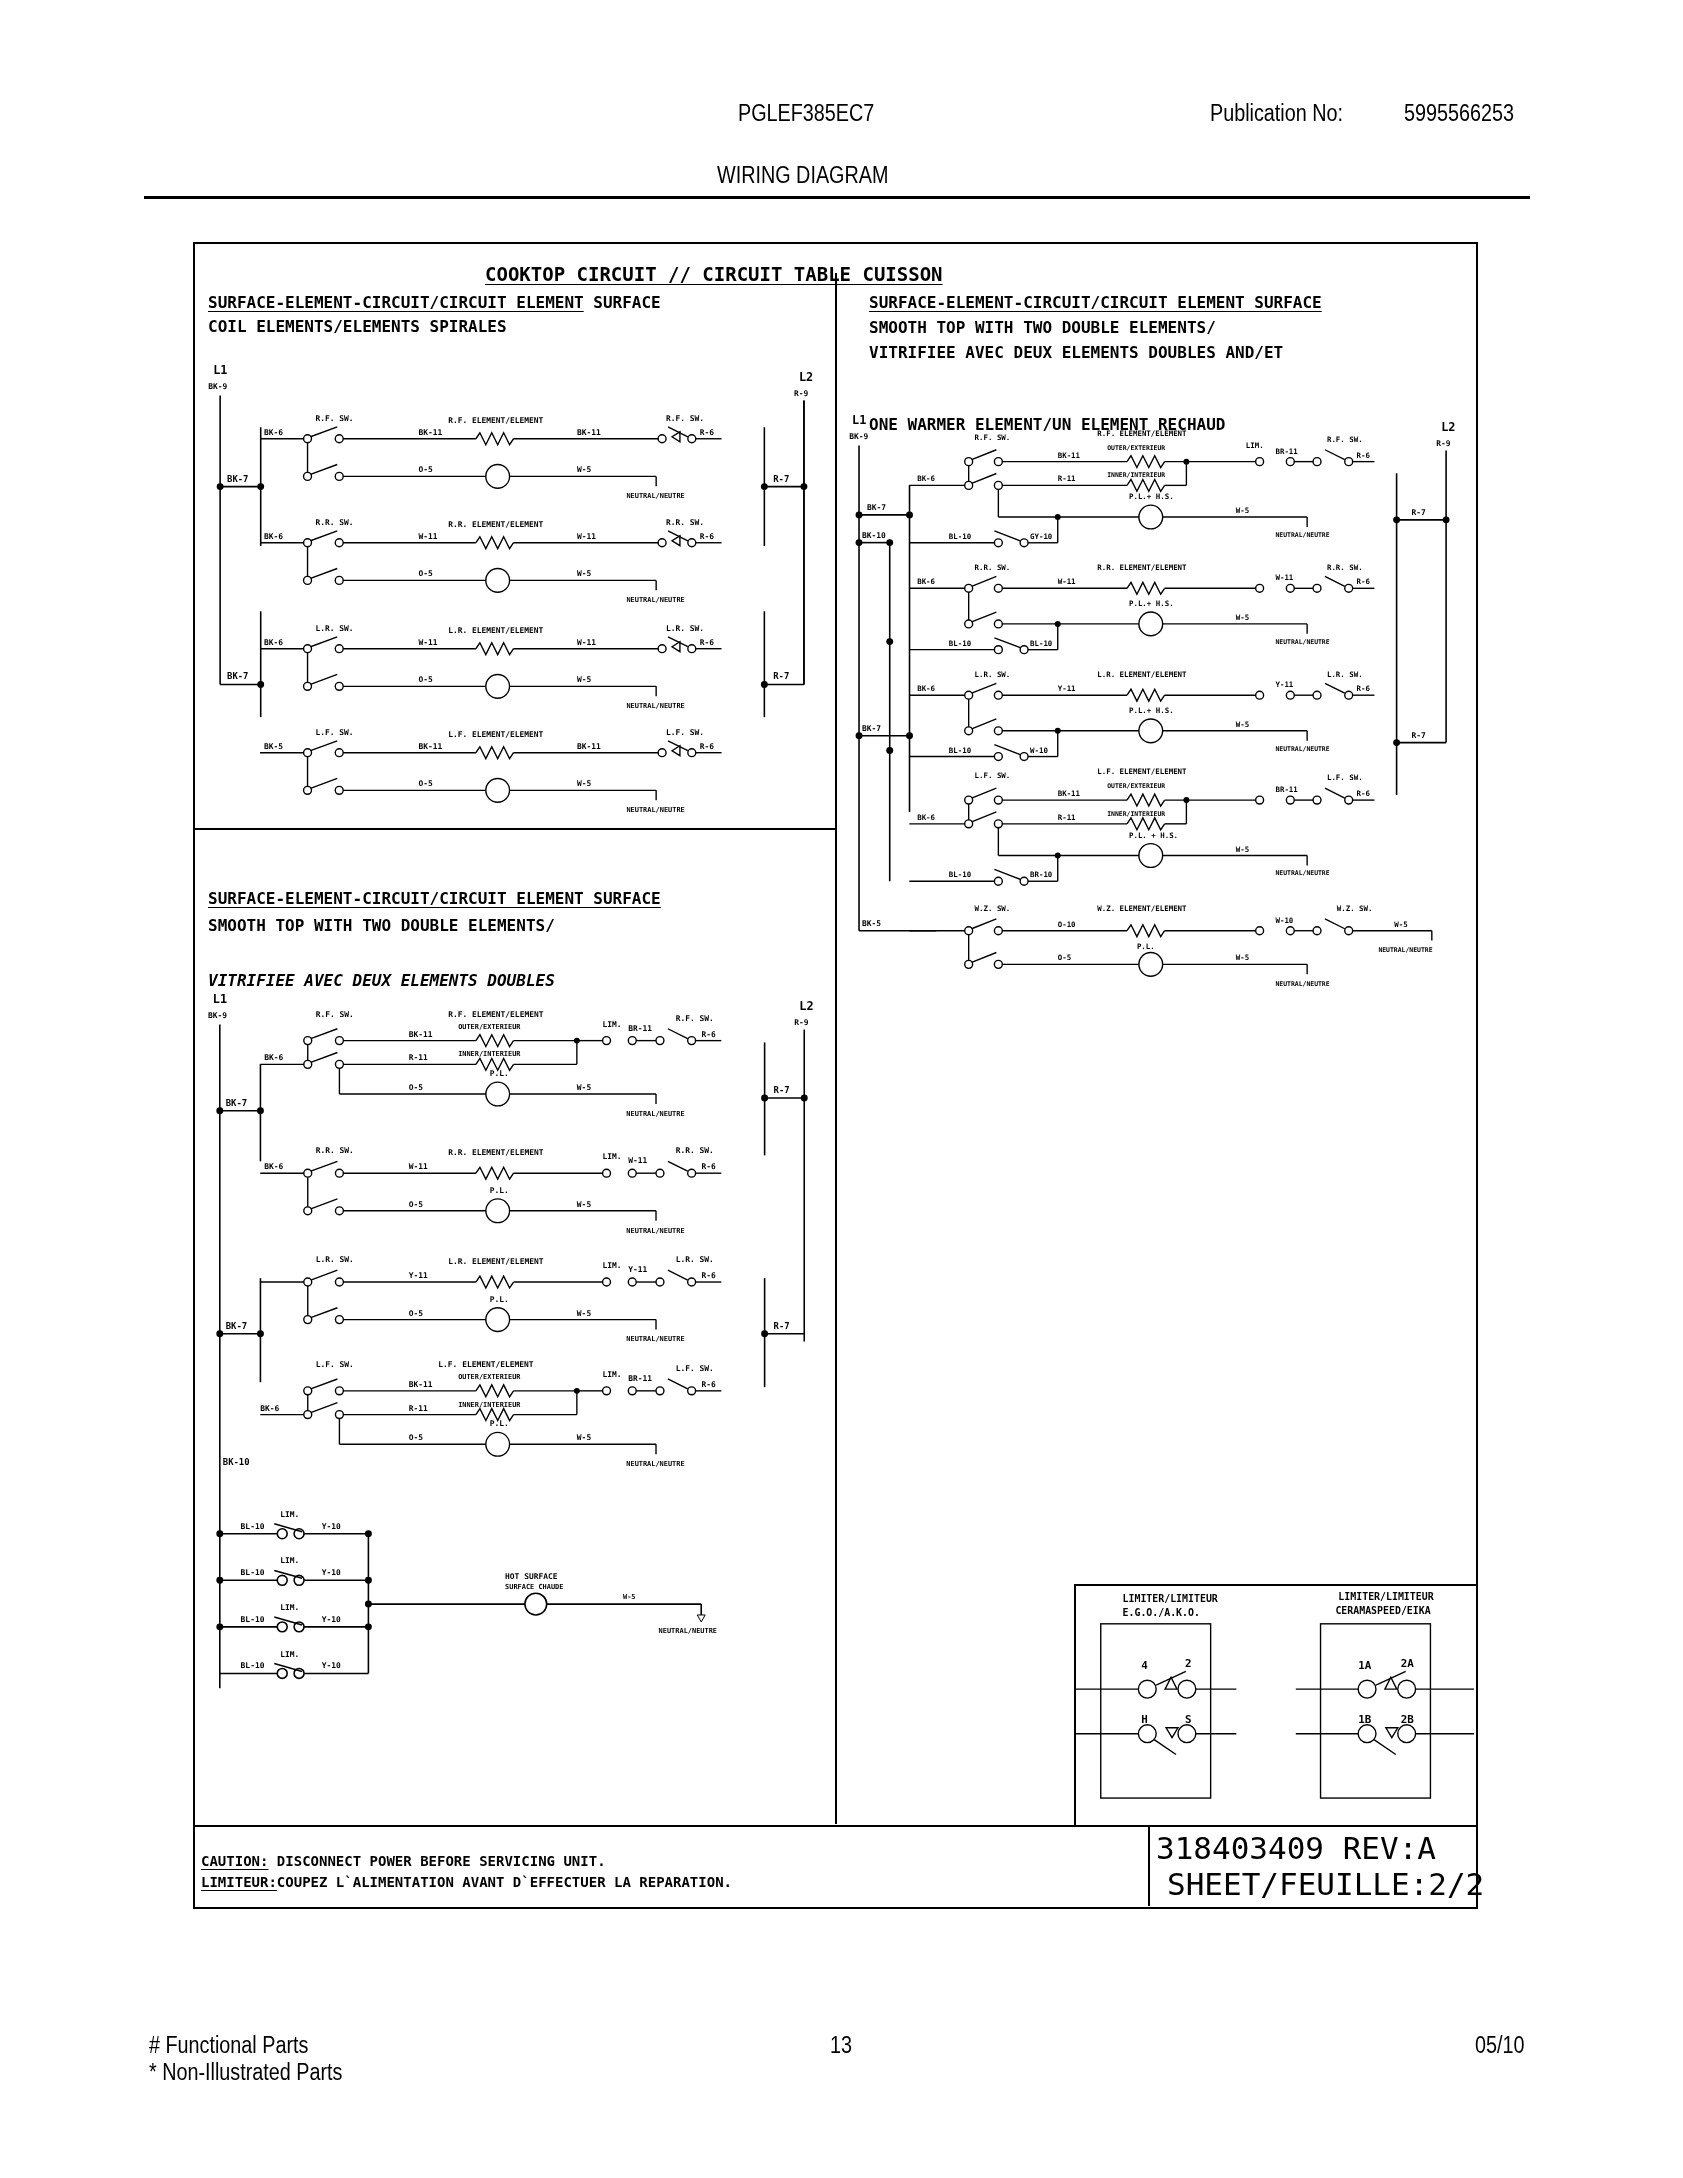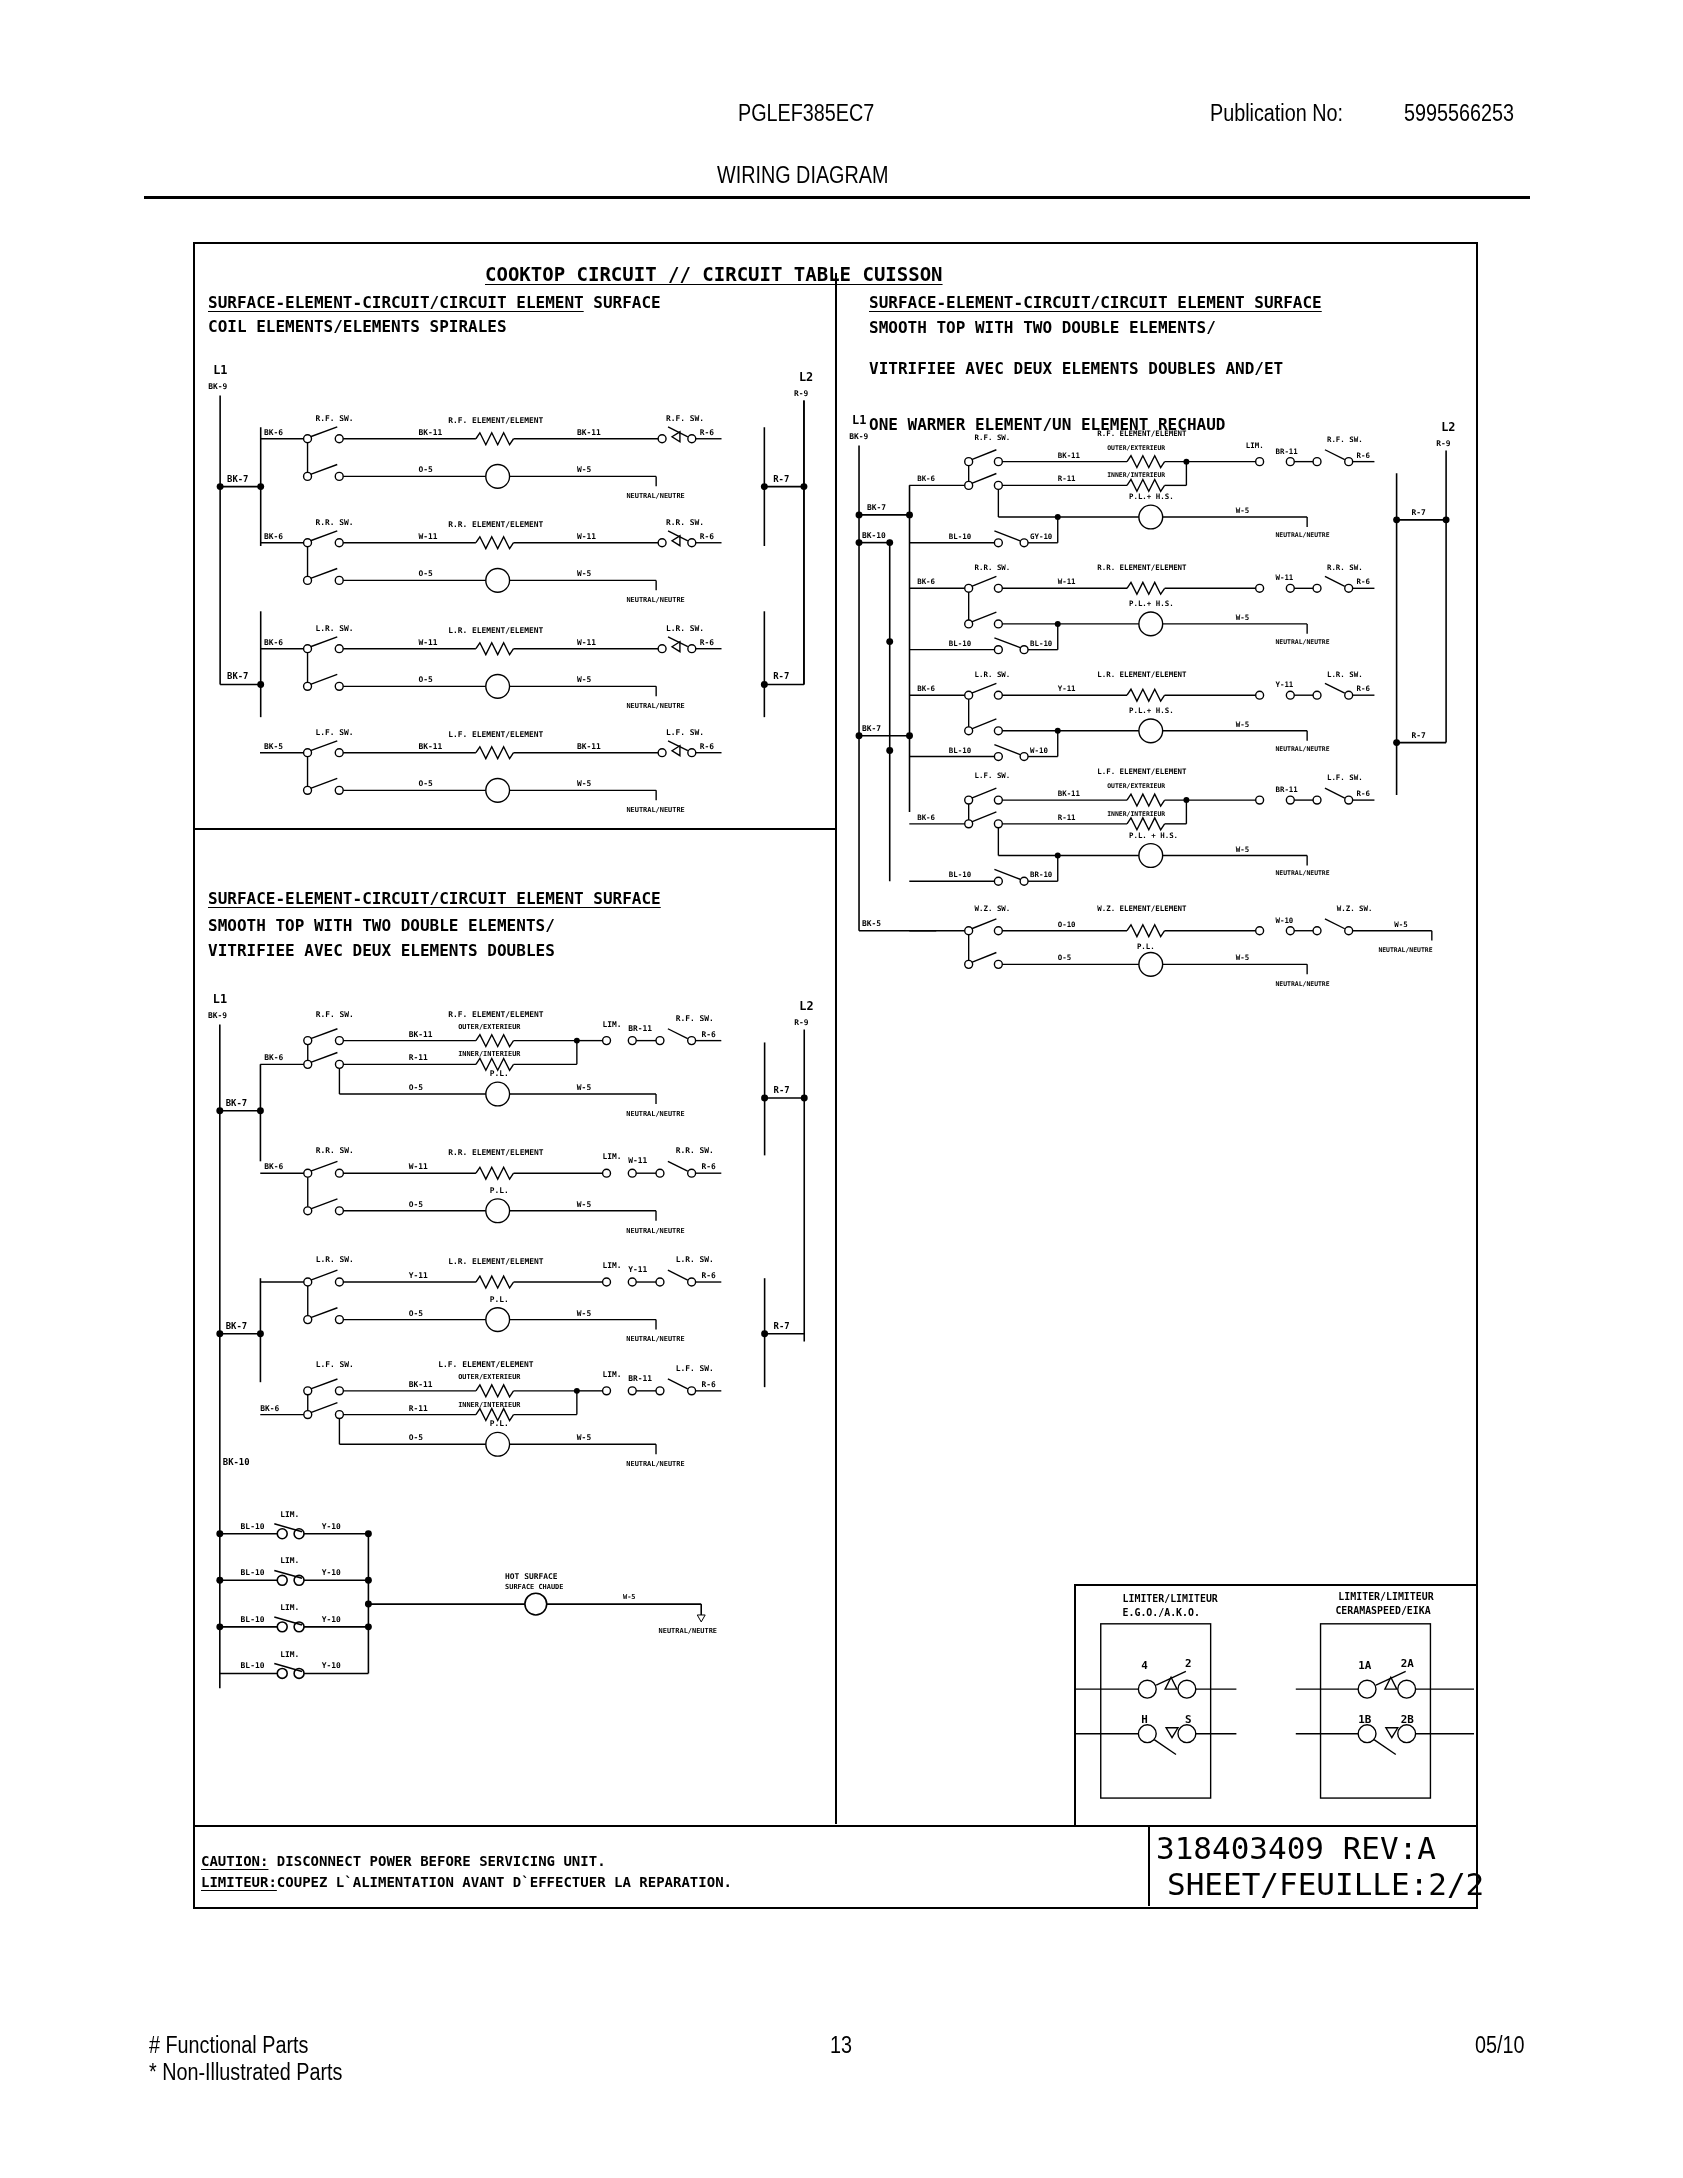--- a/index.html
+++ b/index.html
@@ -74,21 +74,21 @@
     <text x="607" y="40" font-size="8">R-9</text>
     <text x="34" y="127">BK-7</text>
     <text x="34" y="326">BK-7</text>
     <text x="586" y="127">R-7</text>
     <text x="586" y="326">R-7</text>
   </g>
 </svg>
 
 <div class="abs mono sub u" style="left:208px;top:886px;">SURFACE-ELEMENT-CIRCUIT/CIRCUIT ELEMENT SURFACE</div>
 <div class="abs mono sub" style="left:208px;top:913px;">SMOOTH TOP WITH TWO DOUBLE ELEMENTS/</div>
-<div class="abs mono sub" style="left:208px;top:938px;">VITRIFIEE AVEC DEUX ELEMENTS DOUBLES</div>
+<div class="abs mono sub" style="left:208px;top:968px;font-style:italic;">VITRIFIEE AVEC DEUX ELEMENTS DOUBLES</div>
 
 <svg class="abs" style="left:193px;top:985px;" width="644" height="733" viewBox="0 0 650 740">
   <g stroke="#000" stroke-width="1.6" fill="none">
     <line x1="27" y1="40" x2="27" y2="710"></line>
     <line x1="617" y1="45" x2="617" y2="360"></line>
     <line x1="27" y1="127" x2="68" y2="127"></line>
     <line x1="68" y1="80" x2="68" y2="178"></line>
     <line x1="577" y1="114" x2="617" y2="114"></line>
     <line x1="577" y1="58" x2="577" y2="172"></line>
     <line x1="27" y1="352" x2="68" y2="352"></line>
@@ -163,21 +163,21 @@
     <text x="88" y="678" font-size="8">LIM.</text>
     <text x="315" y="600" font-size="8">HOT SURFACE</text>
     <text x="315" y="610" font-size="7">SURFACE CHAUDE</text>
     <text x="434" y="620" font-size="7">W-5</text>
     <text x="470" y="654" font-size="7">NEUTRAL/NEUTRE</text>
   </g>
 </svg>
 
 <div class="abs mono sub u" style="left:869px;top:290px;">SURFACE-ELEMENT-CIRCUIT/CIRCUIT ELEMENT SURFACE</div>
 <div class="abs mono sub" style="left:869px;top:315px;">SMOOTH TOP WITH TWO DOUBLE ELEMENTS/</div>
-<div class="abs mono sub" style="left:869px;top:356px;">VITRIFIEE AVEC DEUX ELEMENTS DOUBLES AND/ET</div>
+<div class="abs mono sub" style="left:869px;top:340px;">VITRIFIEE AVEC DEUX ELEMENTS DOUBLES AND/ET</div>
 <div class="abs mono sub" style="left:869px;top:364px;margin-top:48px;">ONE WARMER ELEMENT/UN ELEMENT RECHAUD</div>
 
 <svg class="abs" style="left:837px;top:406px;" width="644" height="594" viewBox="0 0 650 600">
   <g stroke="#000" stroke-width="1.6" fill="none">
     <line x1="22" y1="40" x2="22" y2="530"></line>
     <line x1="53" y1="135" x2="53" y2="480"></line>
     <line x1="73" y1="80" x2="73" y2="410"></line>
     <line x1="615" y1="45" x2="615" y2="340"></line>
     <line x1="22" y1="110" x2="73" y2="110"></line>
     <line x1="22" y1="138" x2="53" y2="138"></line>

